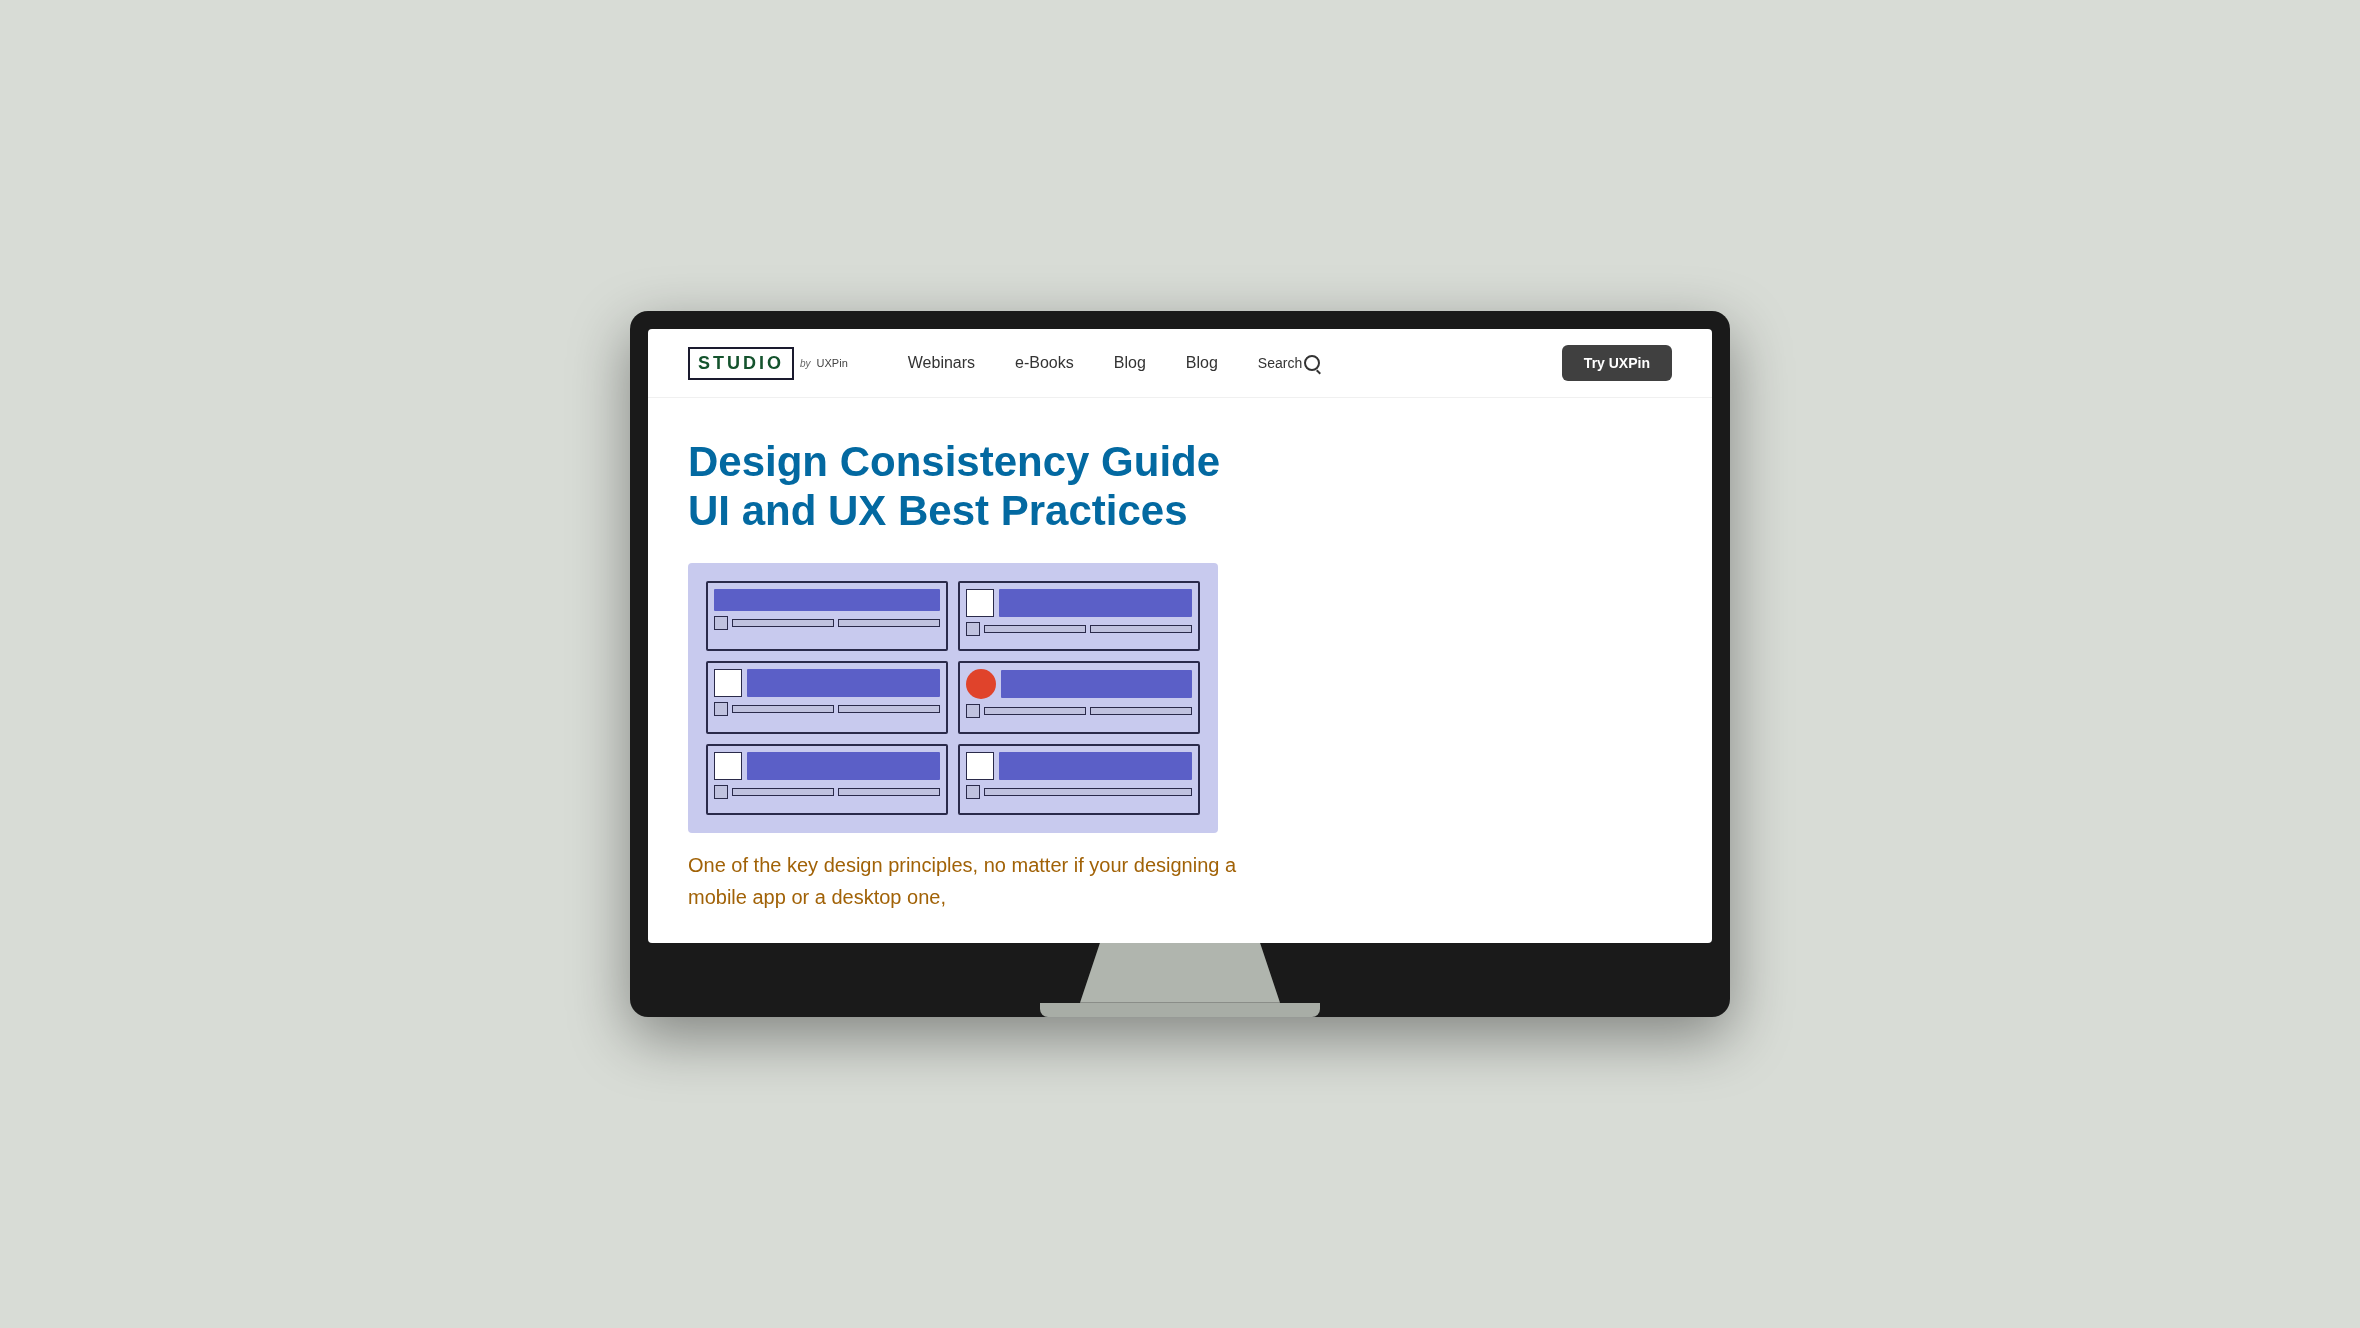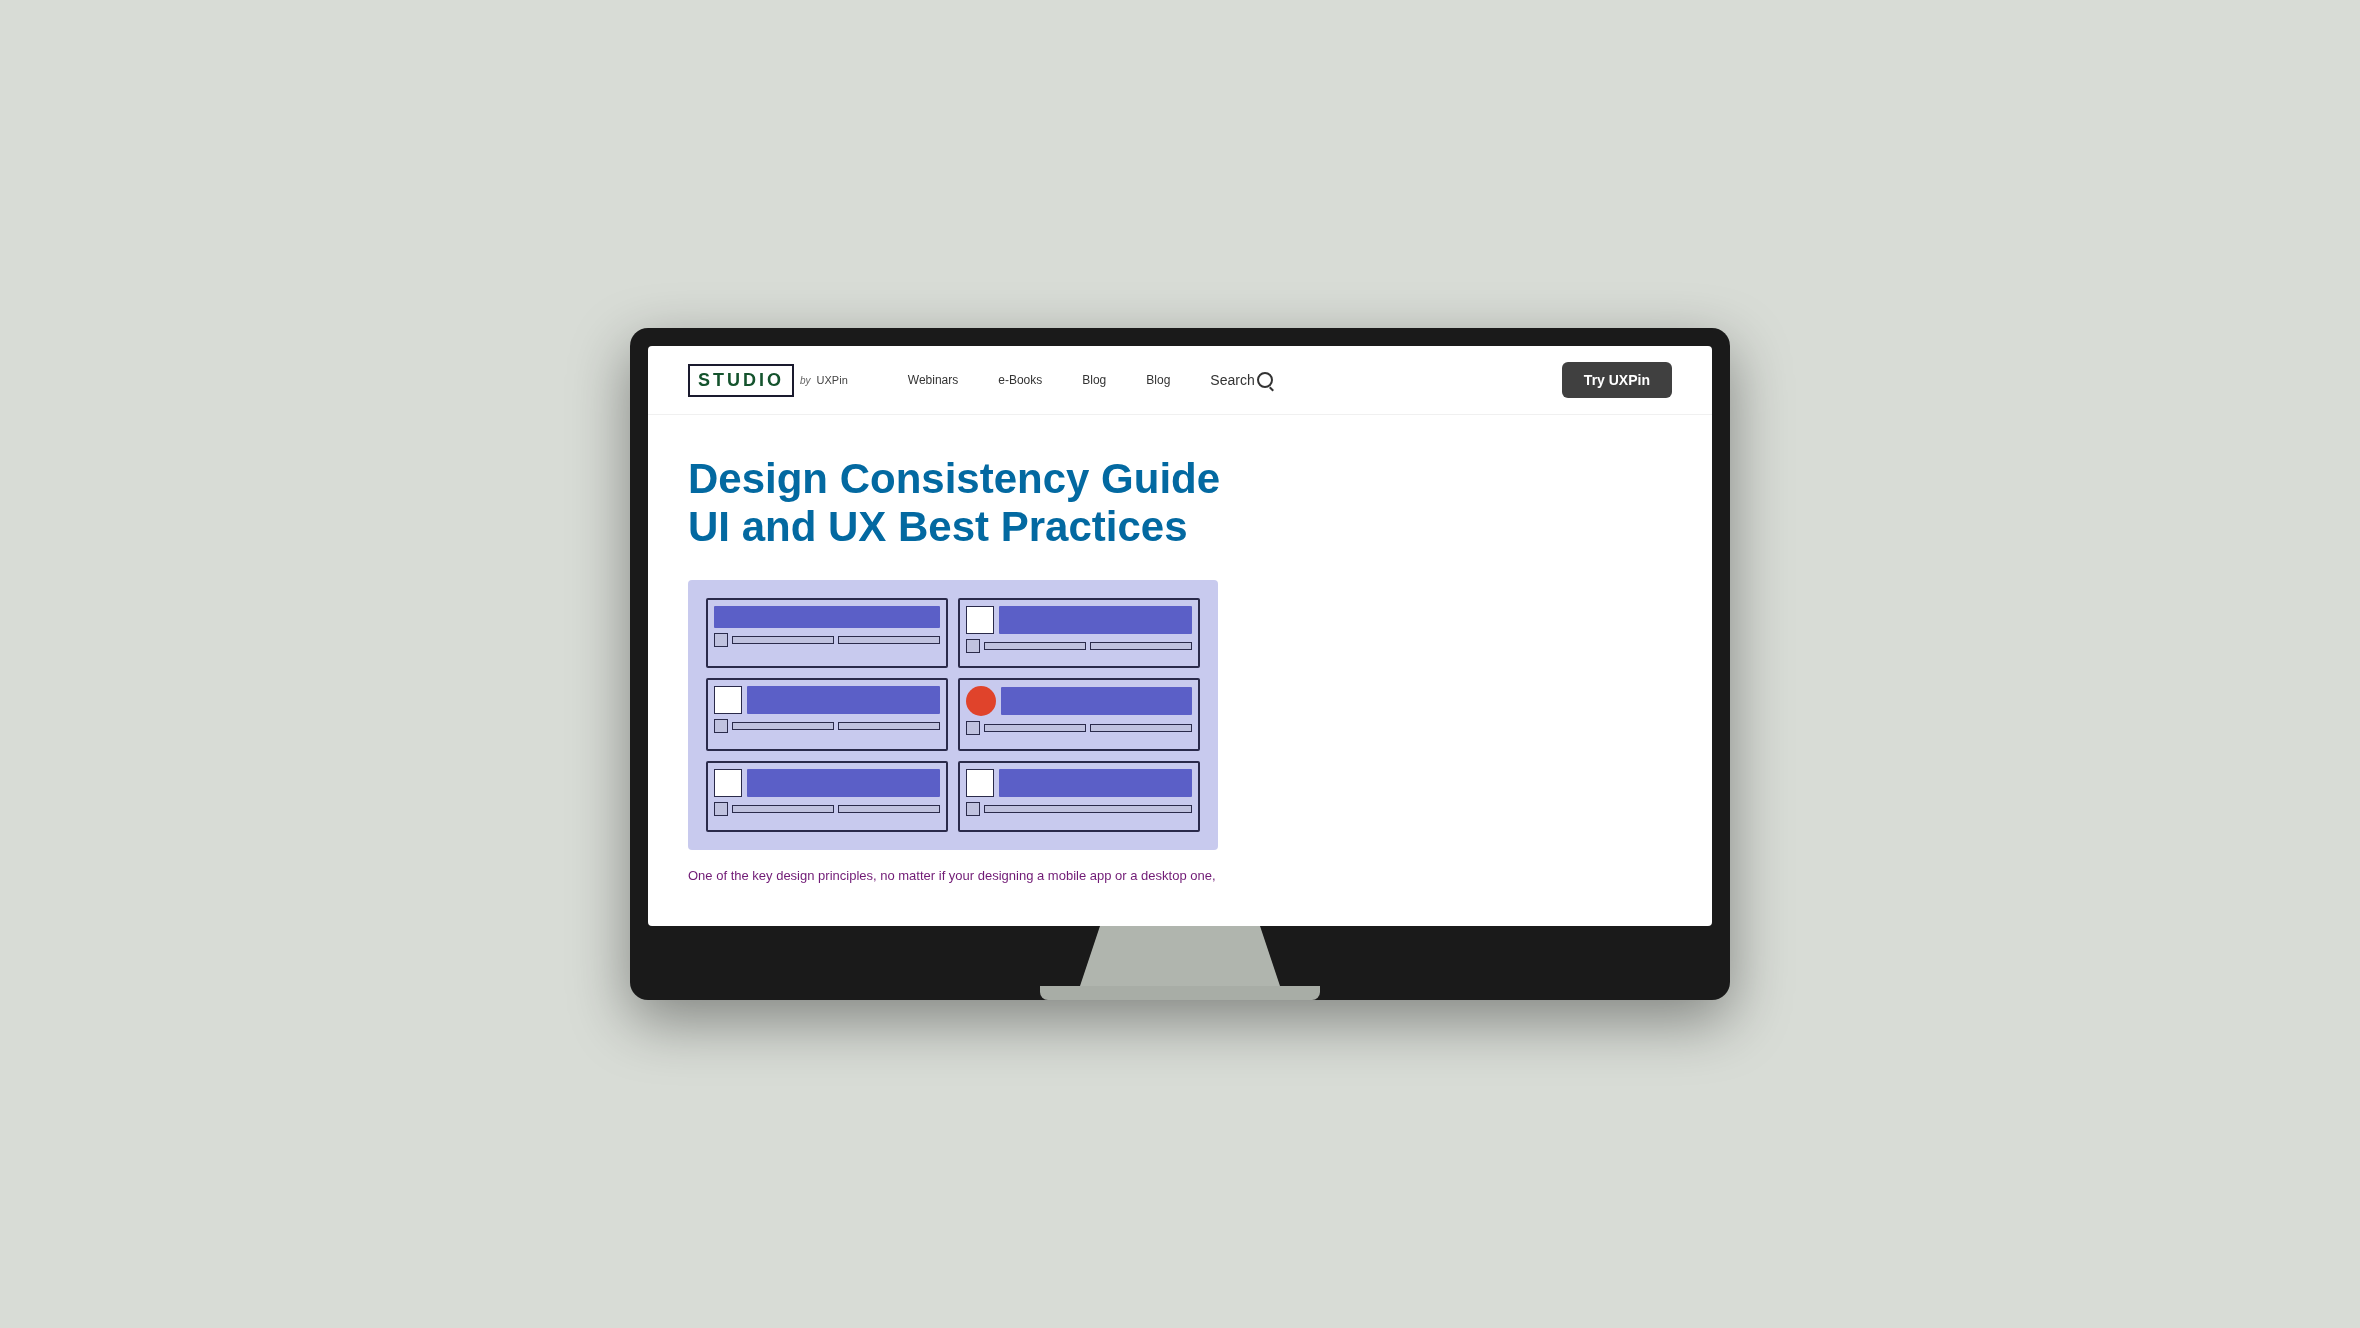--- a/index.html
+++ b/index.html
@@ -84,21 +84,21 @@
     }
 
     .nav-links {
       display: flex;
       align-items: center;
       gap: 40px;
       flex: 1;
     }
 
     .nav-link {
-      font-size: 12px;
+      font-size: 16px;
       color: #333;
       text-decoration: none;
       cursor: pointer;
     }
 
     .nav-search {
       display: flex;
       align-items: center;
       gap: 2px;
       font-size: 14px;
@@ -236,22 +236,22 @@
 
     .wf-red-circle {
       width: 30px;
       height: 30px;
       background: #e0432b;
       border-radius: 50%;
       flex-shrink: 0;
     }
 
     .article-excerpt {
-      font-size: 13px;
-      color: #701a75;
+      font-size: 20px;
+      color: #a16207;
       line-height: 1.6;
       max-width: 600px;
       margin-top: 16px;
     }
   </style>
 </head>
 <body>
 
 <div class="monitor-outer">
   <div class="monitor-screen">

